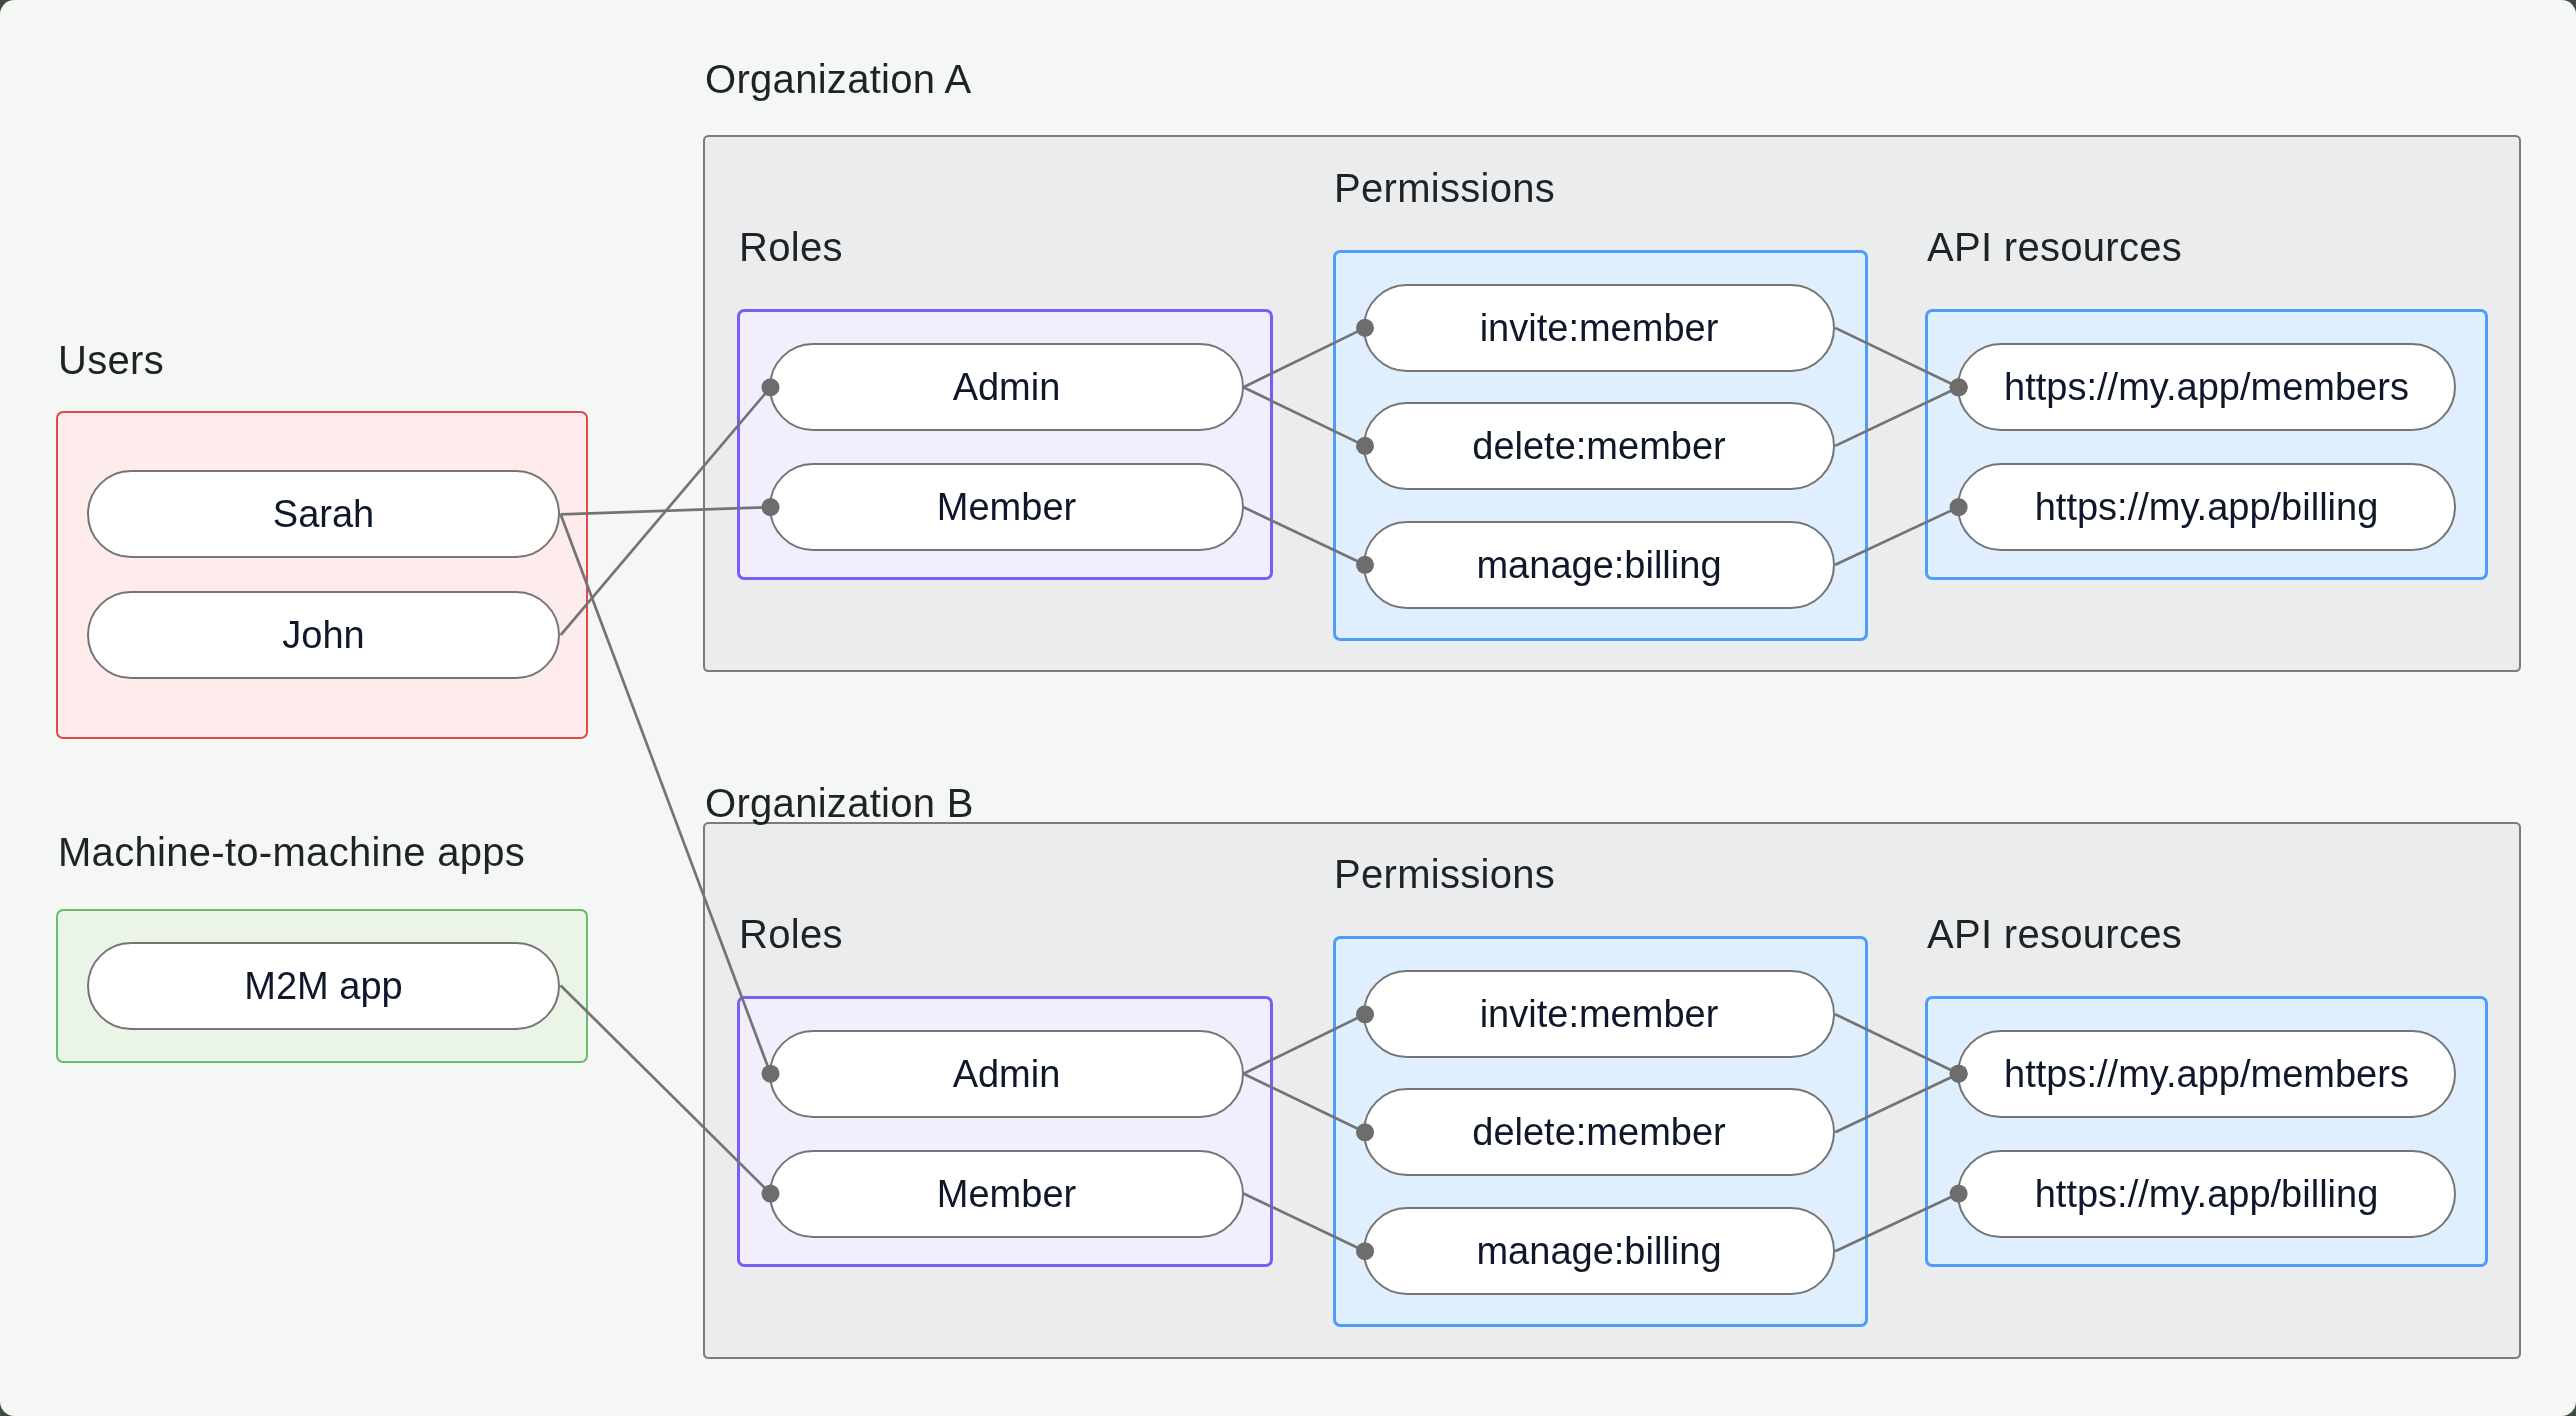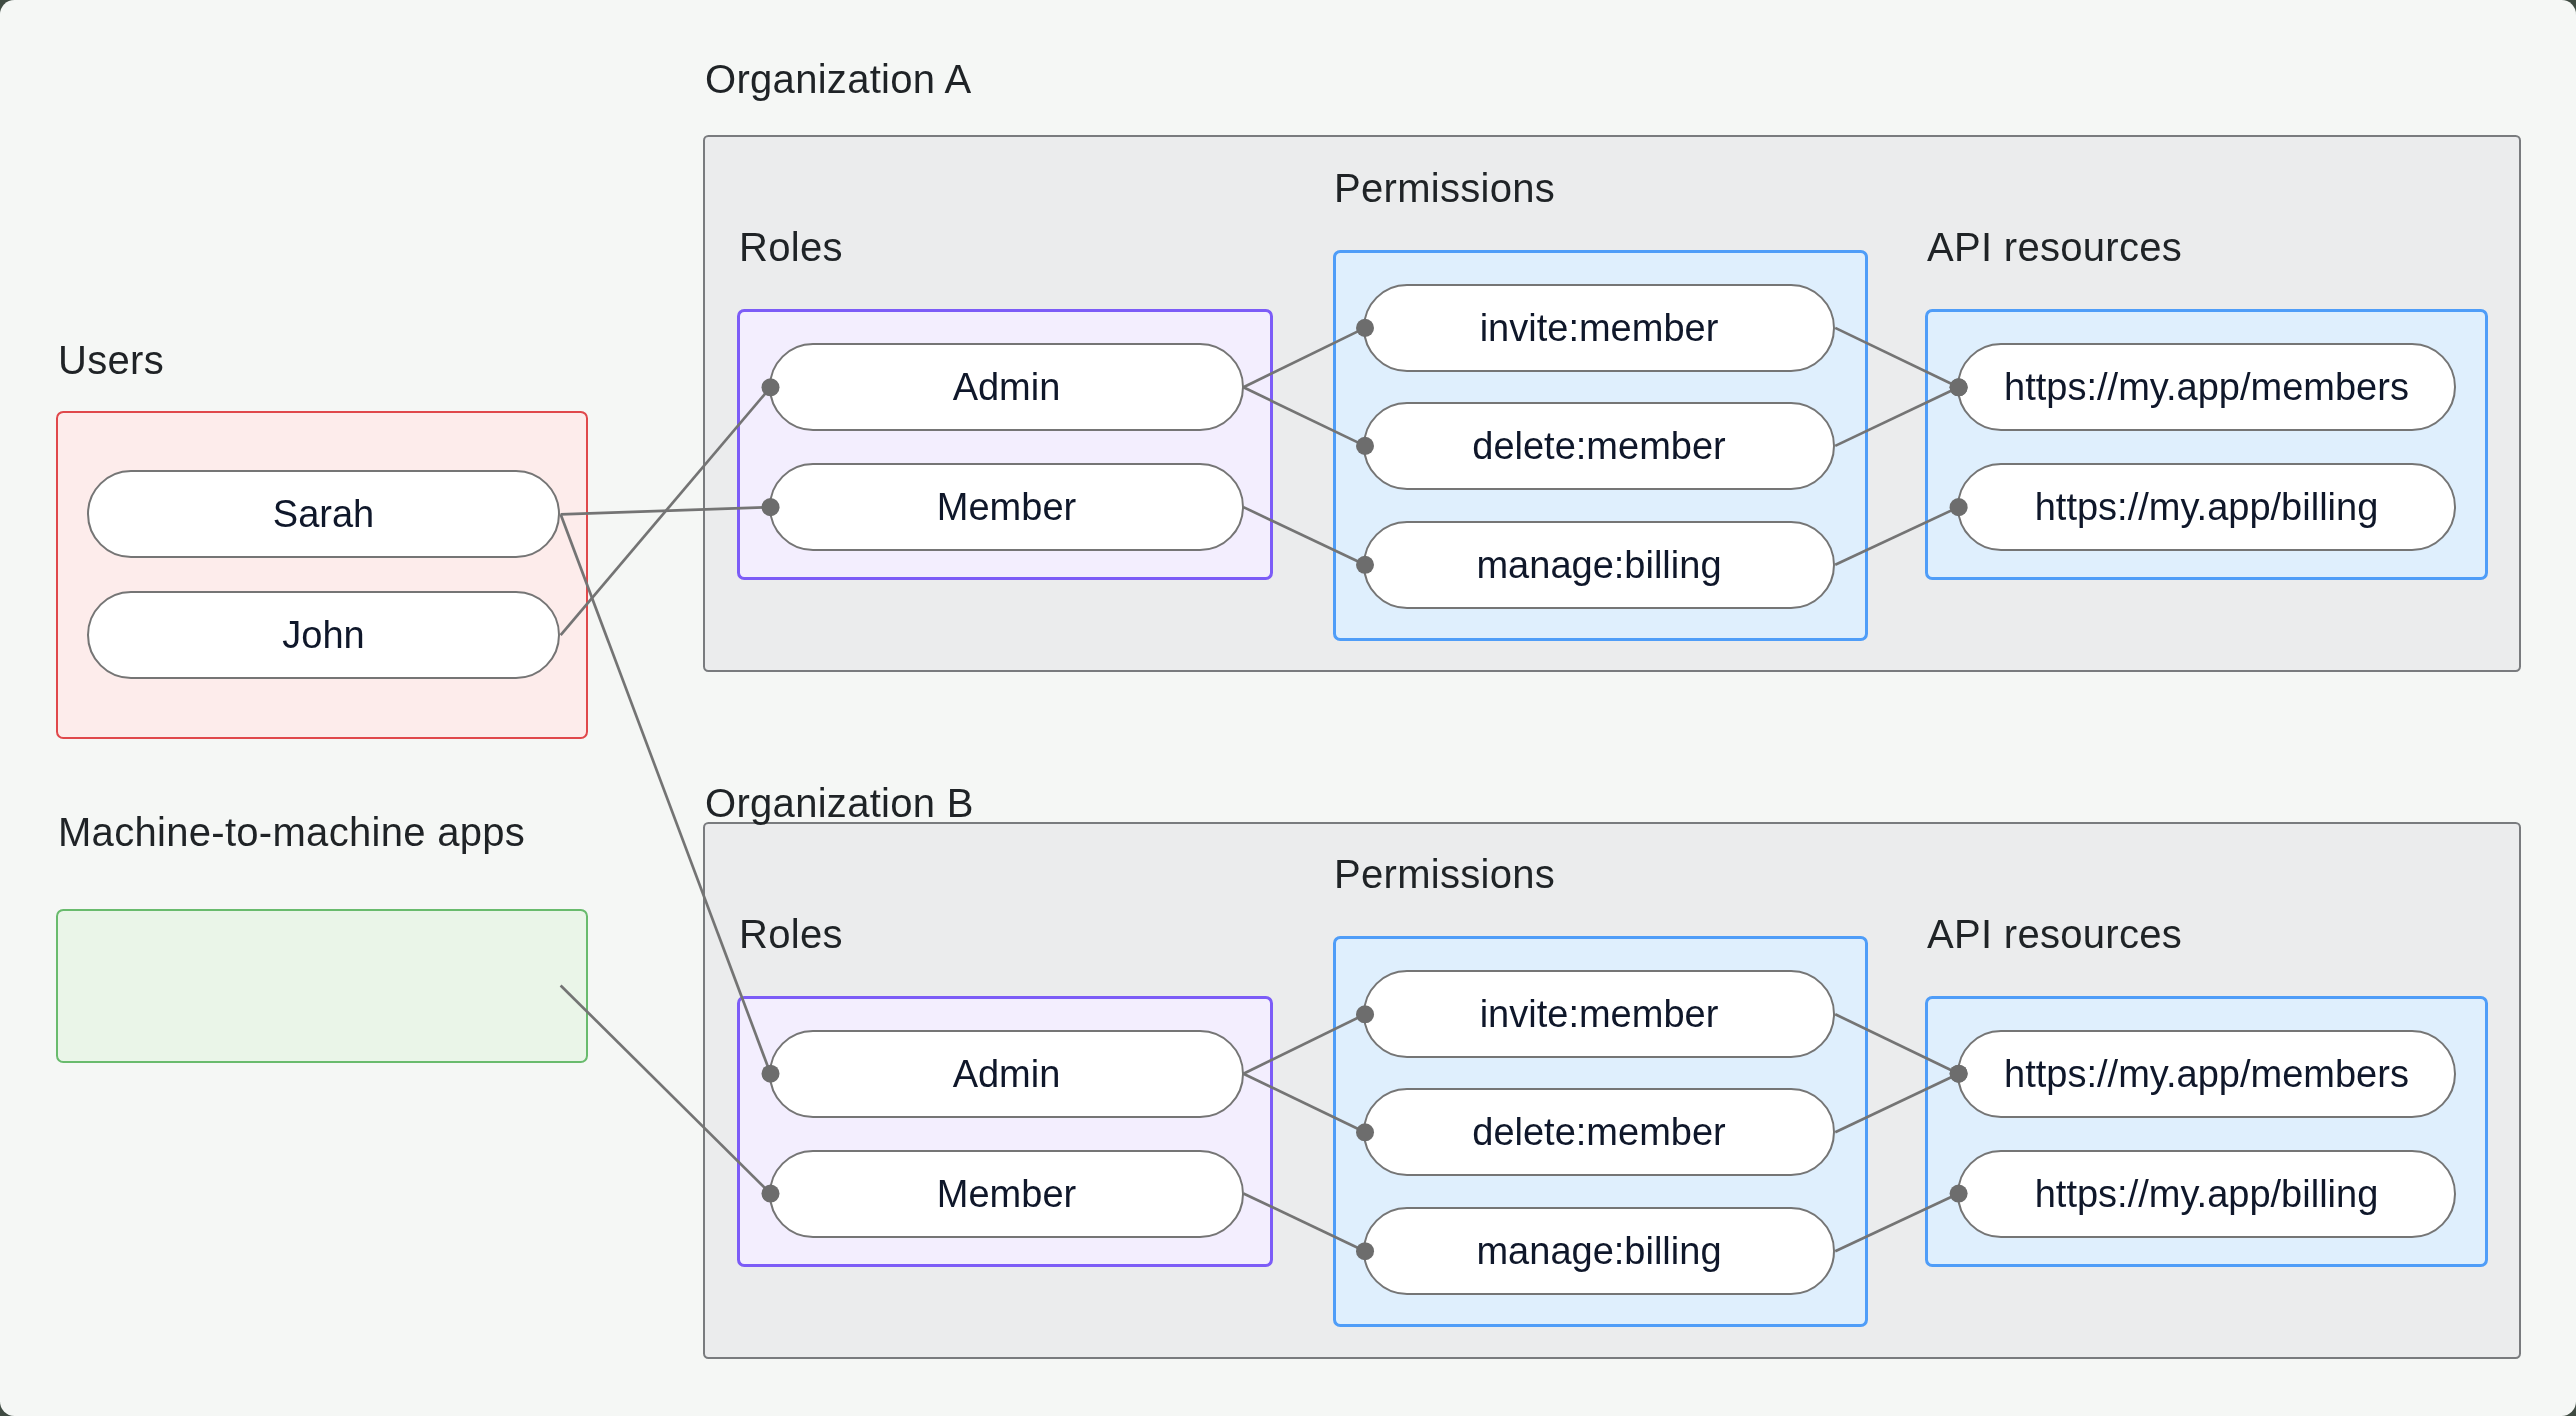--- a/index.html
+++ b/index.html
@@ -62,32 +62,33 @@
   <div class="gbox box-org-a"></div>
   <div class="gbox box-org-b"></div>
   <div class="gbox box-roles-a"></div>
   <div class="gbox box-perm-a"></div>
   <div class="gbox box-api-a"></div>
   <div class="gbox box-roles-b"></div>
   <div class="gbox box-perm-b"></div>
   <div class="gbox box-api-b"></div>
 
   <div class="label" style="left:58px;  top:340px;">Users</div>
-  <div class="label" style="left:58px;  top:812px;">Machine-to-machine apps</div>
+  <div class="label" style="left:58px;  top:832px;">Machine-to-machine apps</div>
   <div class="label" style="left:705px; top:59px;">Organization A</div>
   <div class="label" style="left:739px; top:227px;">Roles</div>
   <div class="label" style="left:1334px;top:168px;">Permissions</div>
   <div class="label" style="left:1927px;top:227px;">API resources</div>
   <div class="label" style="left:705px; top:783px;">Organization B</div>
   <div class="label" style="left:739px; top:914px;">Roles</div>
   <div class="label" style="left:1334px;top:854px;">Permissions</div>
   <div class="label" style="left:1927px;top:914px;">API resources</div>
 
   <div class="pill" id="node-john" style="left:87px; top:591px; width:473px;">John</div>
   <div class="pill" id="node-sarah" style="left:87px; top:470px; width:473px;">Sarah</div>
+  <div class="pill" id="node-m2m" style="left:87px; top:942px; width:473px;">M2M app</div>
 
   <div class="pill" id="node-a-admin" style="left:769px;  top:343px;  width:475px;">Admin</div>
   <div class="pill" id="node-a-member" style="left:769px;  top:463px;  width:475px;">Member</div>
   <div class="pill" id="node-a-invite" style="left:1363px; top:284px;  width:472px;">invite:member</div>
   <div class="pill" id="node-a-delete" style="left:1363px; top:402px;  width:472px;">delete:member</div>
   <div class="pill" id="node-a-manage" style="left:1363px; top:521px;  width:472px;">manage:billing</div>
   <div class="pill" id="node-a-members" style="left:1957px; top:343px;  width:499px;">https://my.app/members</div>
   <div class="pill" id="node-a-billing" style="left:1957px; top:463px;  width:499px;">https://my.app/billing</div>
 
   <div class="pill" id="node-b-admin" style="left:769px;  top:1030px; width:475px;">Admin</div>

